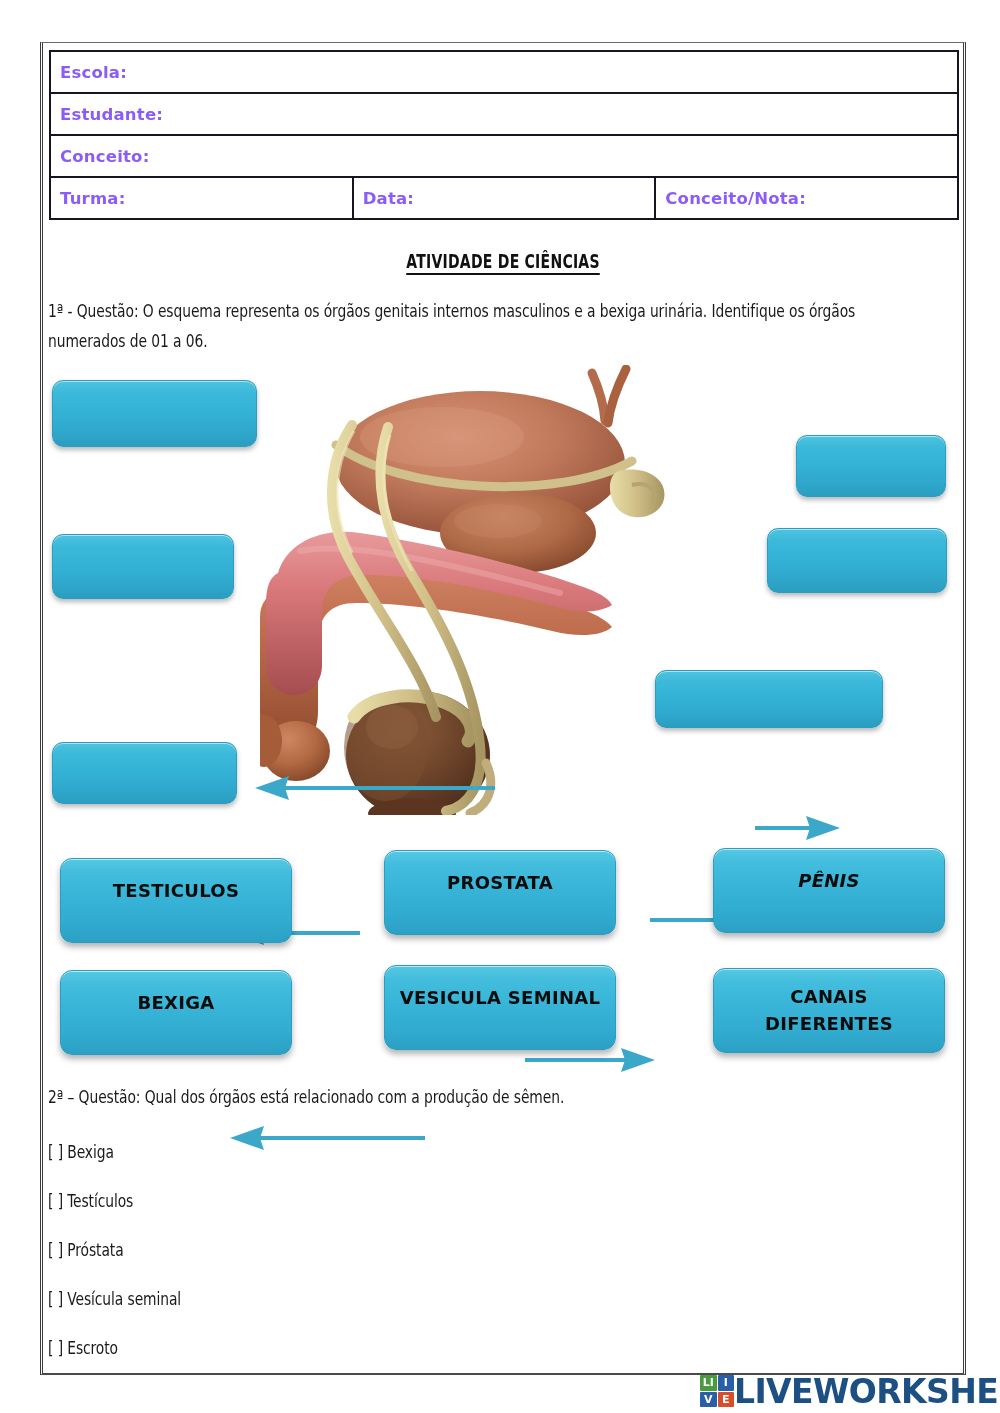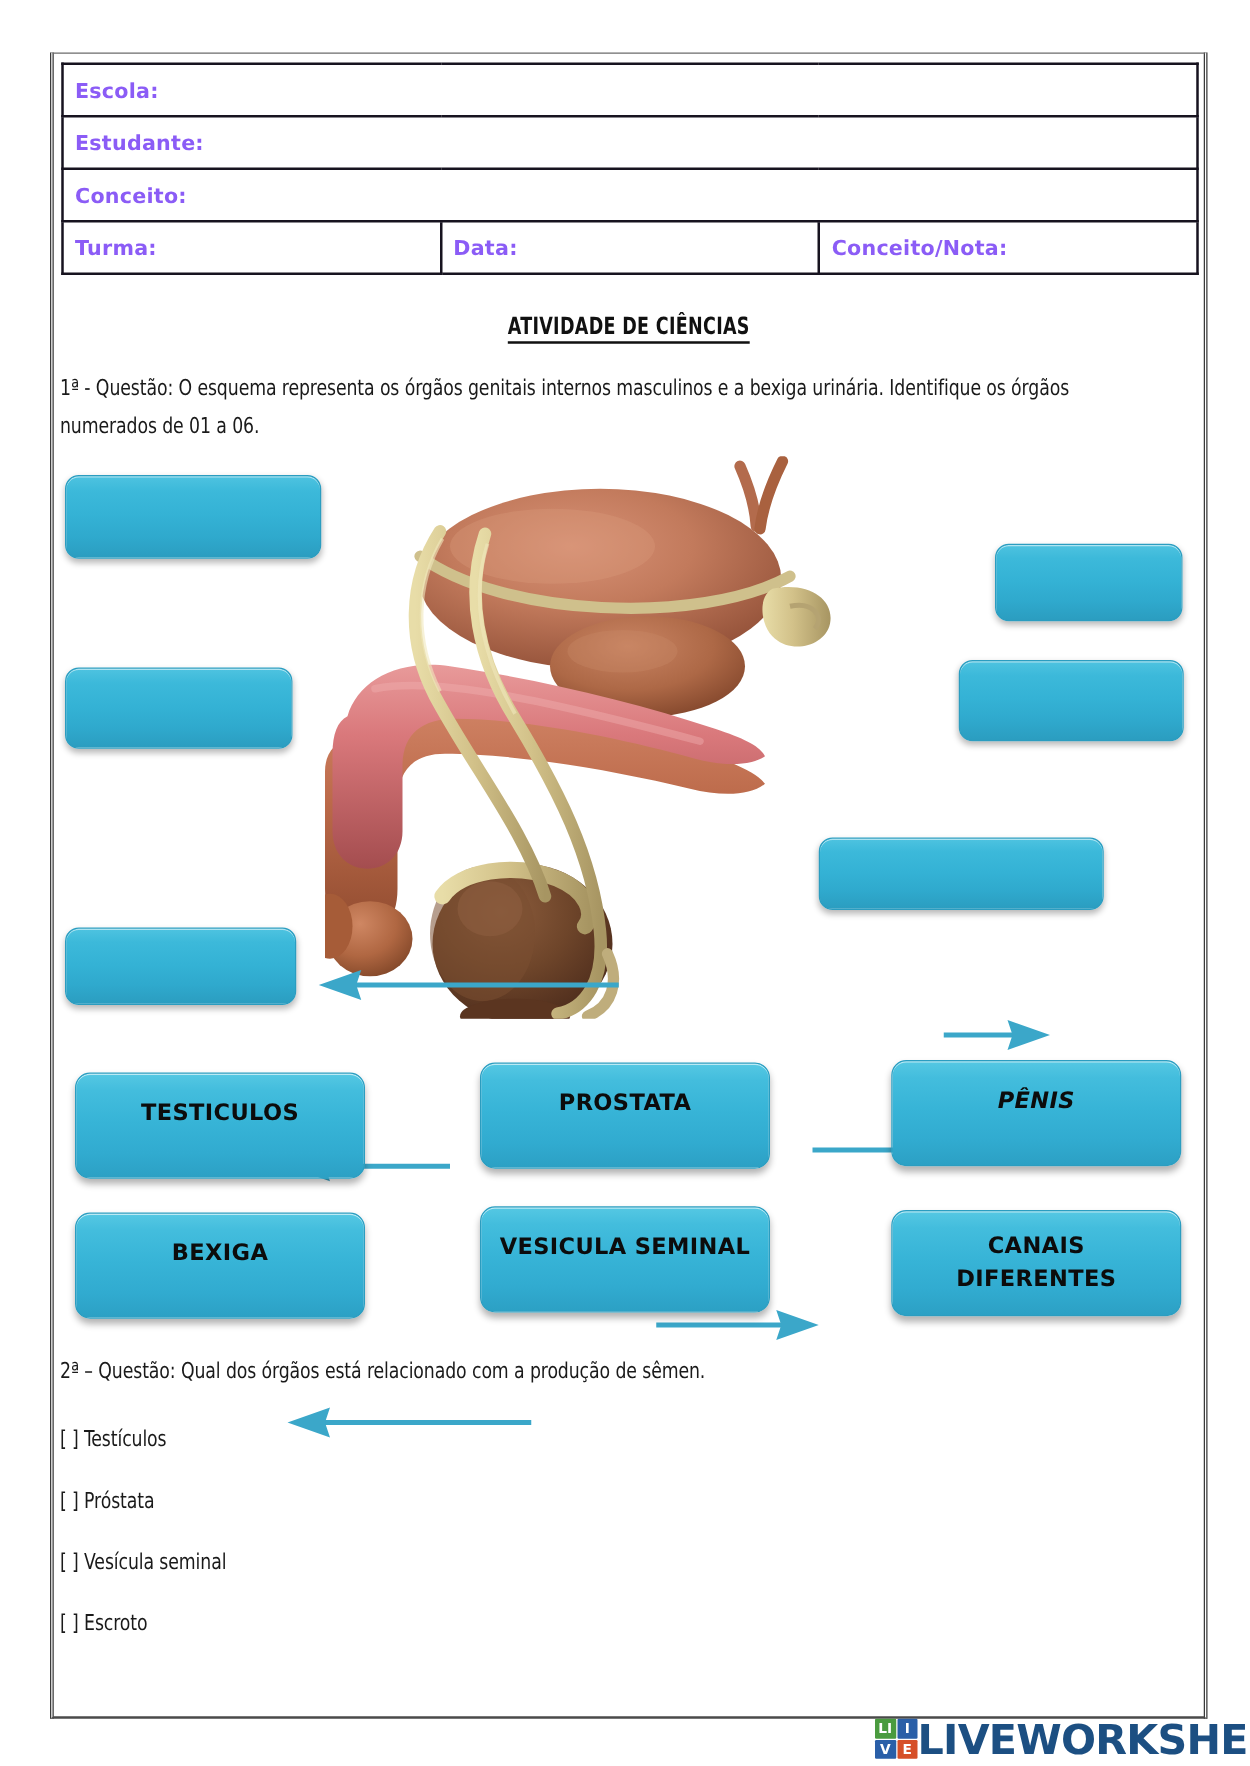--- a/index.html
+++ b/index.html
@@ -445,20 +445,26 @@
   </div>
 
   <div class="qtext" id="question2">
     <span class="q-inner">2ª – Questão:  Qual dos órgãos está relacionado com a produção de sêmen.</span>
   </div>
 
   <div id="q2-options">
     <div class="q2-opt">
       <span class="inner">
         <span>[    ]</span>
+        <span>Bexiga</span>
+      </span>
+    </div>
+    <div class="q2-opt">
+      <span class="inner">
+        <span>[    ]</span>
         <span>Testículos</span>
       </span>
     </div>
     <div class="q2-opt">
       <span class="inner">
         <span>[    ]</span>
         <span>Próstata</span>
       </span>
     </div>
     <div class="q2-opt">

